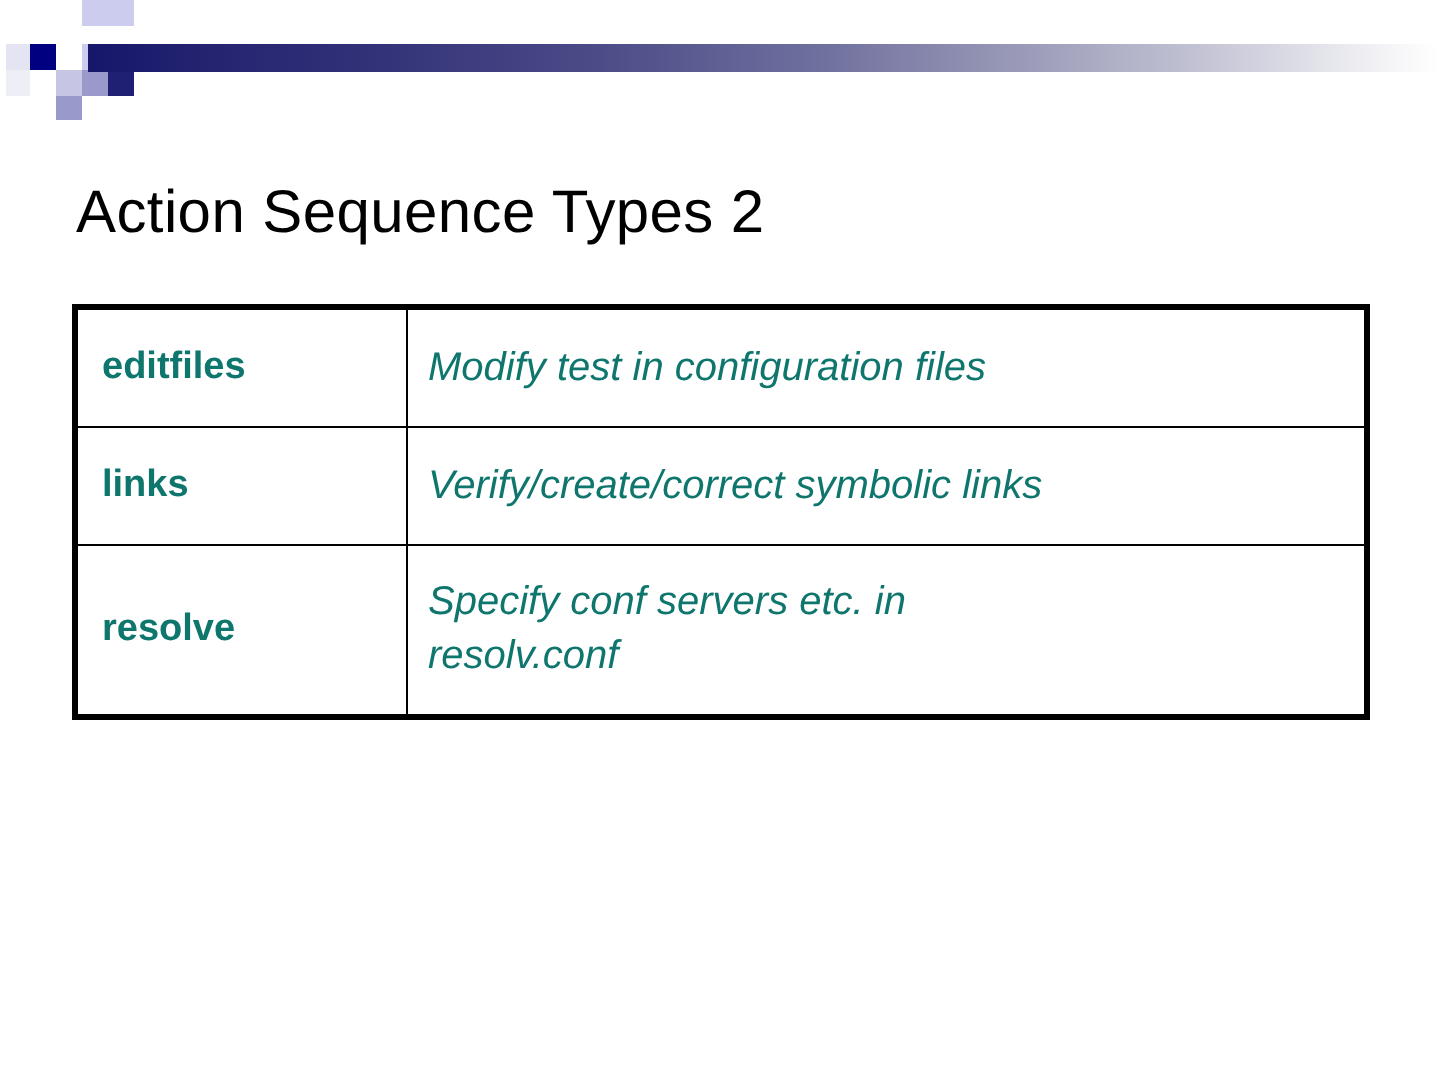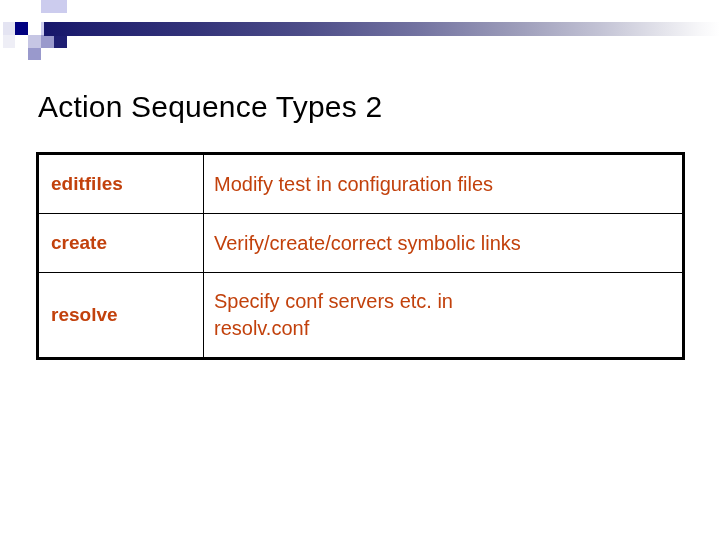--- a/index.html
+++ b/index.html
@@ -66,40 +66,41 @@
     top: 152px;
     width: 649px;
     border-collapse: collapse;
     table-layout: fixed;
     border: 3px solid #000000;
   }
   #action-table td {
     border: 1px solid #000000;
     padding: 0 0 0 12px;
     vertical-align: middle;
-    color: #c2410c;
+    color: #0f766e;
   }
   #action-table tr > td:first-child {
     width: 152px;
     font-weight: bold;
     font-size: 19px;
   }
   #action-table tr > td:last-child {
     font-size: 20px;
     padding-left: 10px;
   }
   #action-table tr.row-standard td {
     height: 58px;
   }
   #action-table tr.row-tall td {
     height: 84px;
   }
   .desc-line {
     display: block;
     line-height: 27px;
+    font-style: italic;
   }
   .desc-line.italic {
   }
 </style>
 </head>
 <body>
 
 <div id="slide-decor">
   <div id="decor-squares">
       <div class="decor-sq" style="left: 15px; top: 22px; width: 13px; height: 13px; background: rgb(0, 0, 128);"></div>
@@ -121,21 +122,21 @@
 
 <table id="action-table">
   <tbody id="action-table-body">
       <tr class="row-standard">
         <td>editfiles</td>
         <td>
           <span class="desc-line">Modify test in configuration files</span>
         </td>
       </tr>
       <tr class="row-standard">
-        <td>create</td>
+        <td>links</td>
         <td>
           <span class="desc-line">Verify/create/correct symbolic links</span>
         </td>
       </tr>
       <tr class="row-tall">
         <td>resolve</td>
         <td>
           <span class="desc-line">Specify conf servers etc. in</span>
           <span class="desc-line italic">resolv.conf</span>
         </td>

